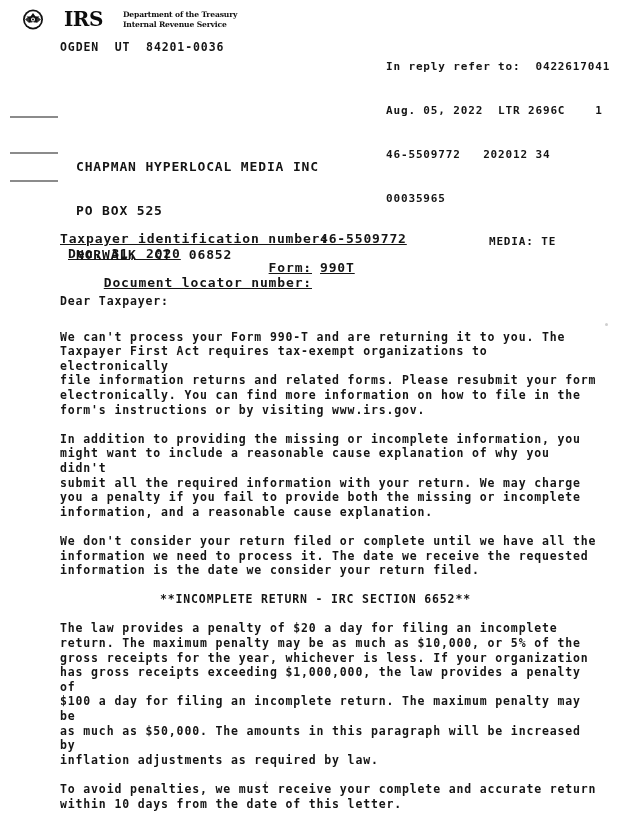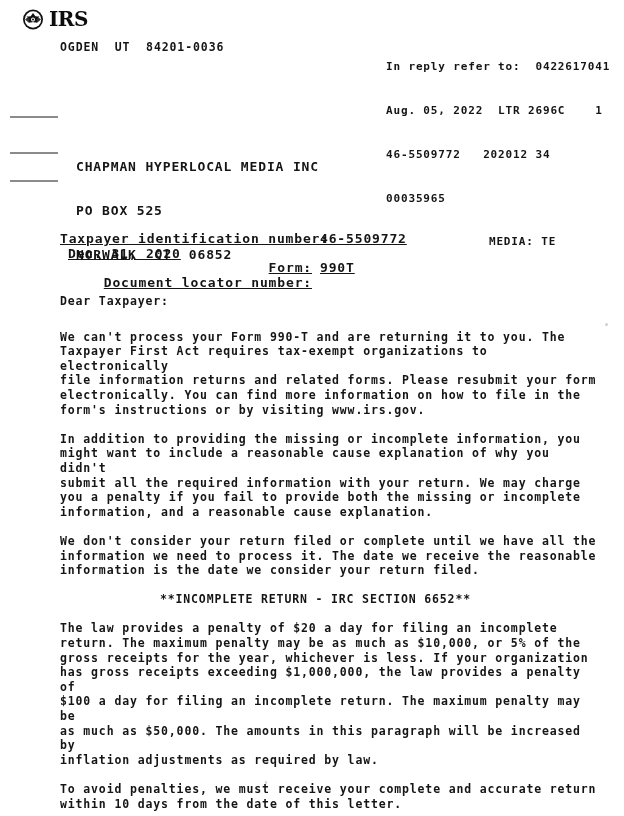--- a/index.html
+++ b/index.html
@@ -18,21 +18,21 @@
     -webkit-font-smoothing: none;
   }
 
   
   .masthead {
     position: absolute;
     left: 22px;
     top: 8px;
     display: flex;
     align-items: center;
-    gap: 5px;
+    gap: 20px;
   }
   .seal {
     width: 22px;
     height: 21px;
     flex: 0 0 auto;
     margin-top: 1px;
   }
   .irs-word {
     font-family: "DejaVu Serif", "Liberation Serif", serif;
     font-weight: bold;
@@ -164,20 +164,24 @@
   <div class="masthead">
     <svg class="seal" viewBox="0 0 44 42">
       <circle cx="22" cy="21" r="20" fill="#111"></circle>
       <circle cx="22" cy="21" r="16.5" fill="#fff"></circle>
       <path d="M22 8 L27 15 L35 15 L29 20 L31 28 L22 23.5 L13 28 L15 20 L9 15 L17 15 Z" fill="#111"></path>
       <path d="M6 21 q8 -9 16 -5 q8 -4 16 5 q-8 9 -16 5 q-8 4 -16 -5 Z" fill="#111" opacity="0.85"></path>
       <circle cx="22" cy="21" r="4" fill="#fff"></circle>
       <circle cx="22" cy="21" r="2" fill="#111"></circle>
     </svg>
     <div class="irs-word">IRS</div>
+    <div class="dept">
+      <div>Department of the Treasury</div>
+      <div>Internal Revenue Service</div>
+    </div>
   </div>
 
   <div class="office-line">OGDEN  UT  84201-0036</div>
 
   <div class="refblock">
     <div>In reply refer to:  0422617041</div>
     <div>Aug. 05, 2022  LTR 2696C    1</div>
     <div>46-5509772   202012 34</div>
     <div class="r-right">00035965</div>
     <div class="r-right2">MEDIA: TE</div>
@@ -217,21 +221,21 @@
 Taxpayer First Act requires tax-exempt organizations to electronically
 file information returns and related forms. Please resubmit your form
 electronically. You can find more information on how to file in the
 form's instructions or by visiting www.irs.gov.</p>
     <p>In addition to providing the missing or incomplete information, you
 might want to include a reasonable cause explanation of why you didn't
 submit all the required information with your return. We may charge
 you a penalty if you fail to provide both the missing or incomplete
 information, and a reasonable cause explanation.</p>
     <p>We don't consider your return filed or complete until we have all the
-information we need to process it. The date we receive the reasonable
+information we need to process it. The date we receive the requested
 information is the date we consider your return filed.</p>
     <div class="heading">**INCOMPLETE RETURN - IRC SECTION 6652**</div>
     <p>The law provides a penalty of $20 a day for filing an incomplete
 return. The maximum penalty may be as much as $10,000, or 5% of the
 gross receipts for the year, whichever is less. If your organization
 has gross receipts exceeding $1,000,000, the law provides a penalty of
 $100 a day for filing an incomplete return. The maximum penalty may be
 as much as $50,000. The amounts in this paragraph will be increased by
 inflation adjustments as required by law.</p>
     <p>To avoid penalties, we must receive your complete and accurate return

